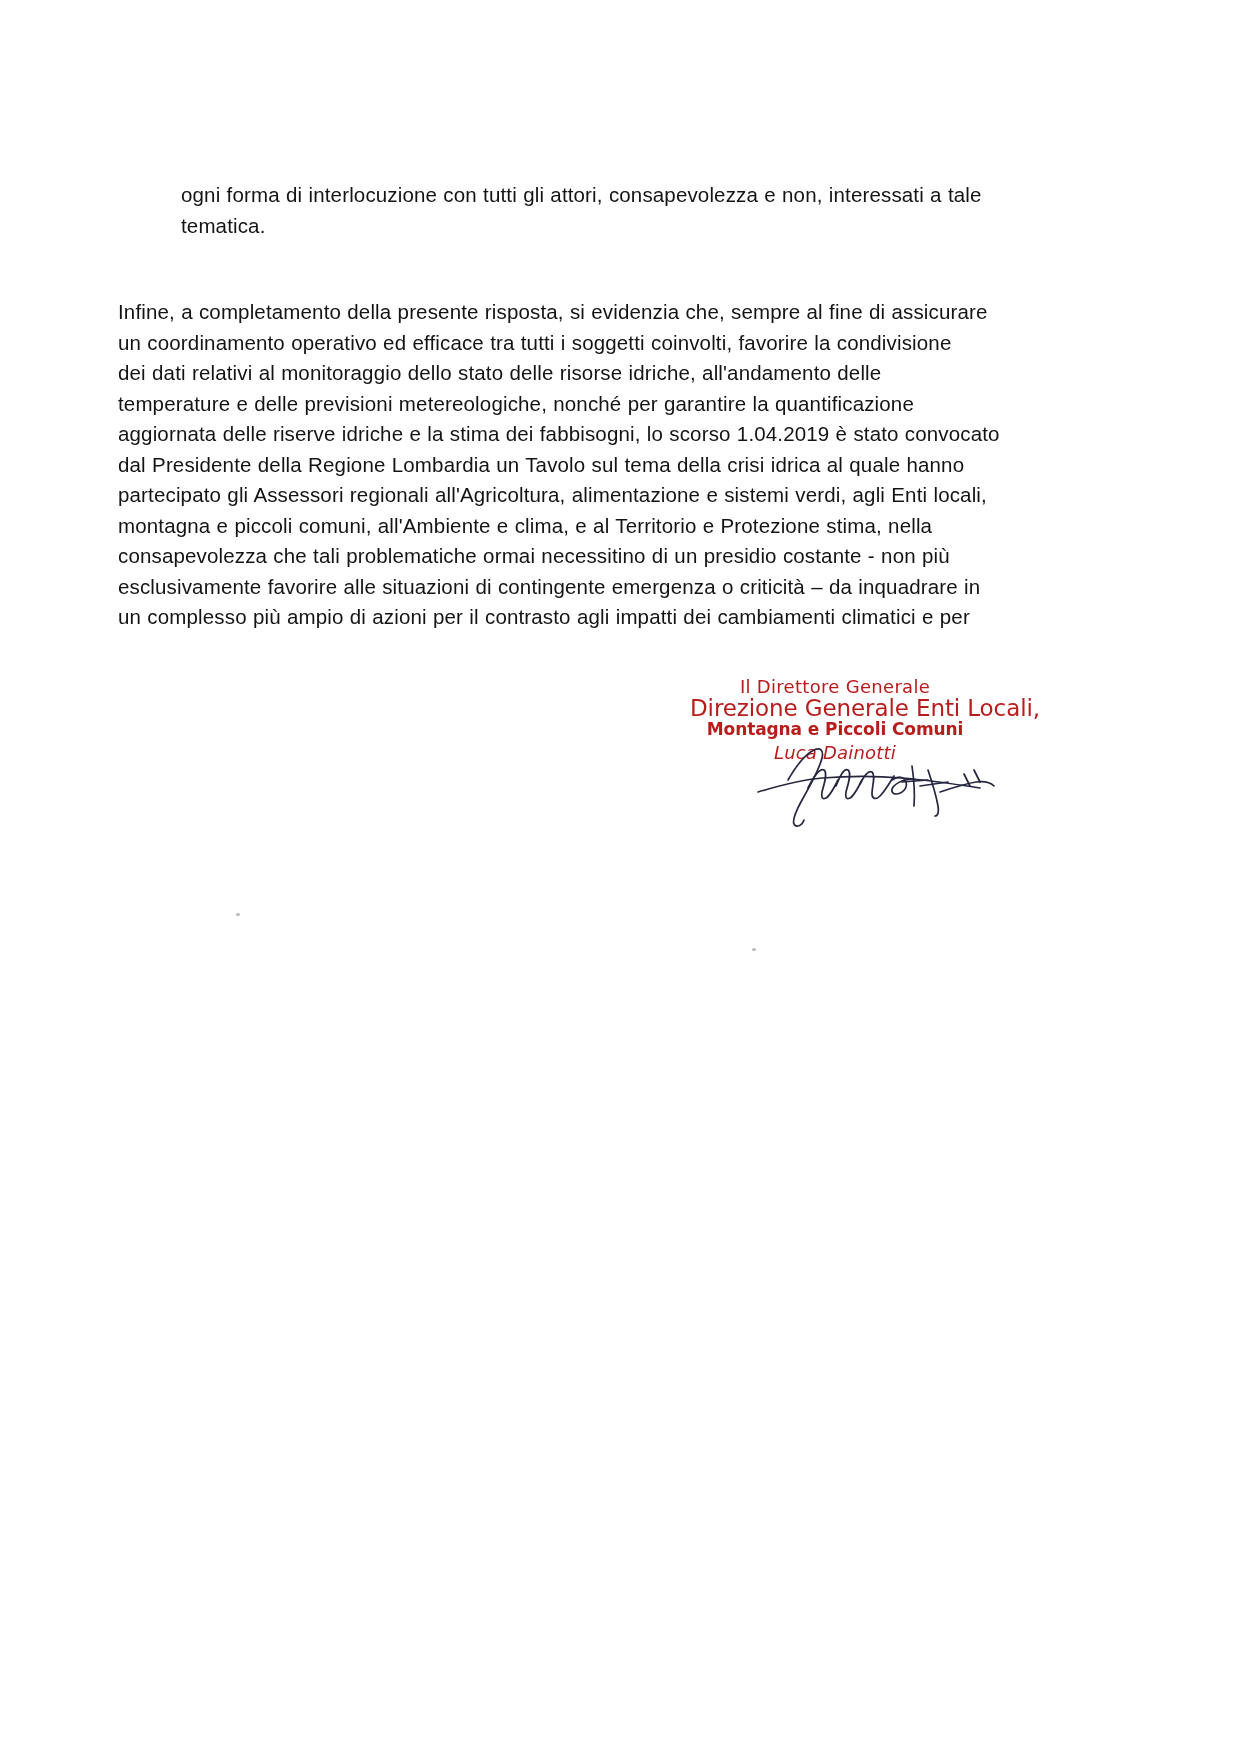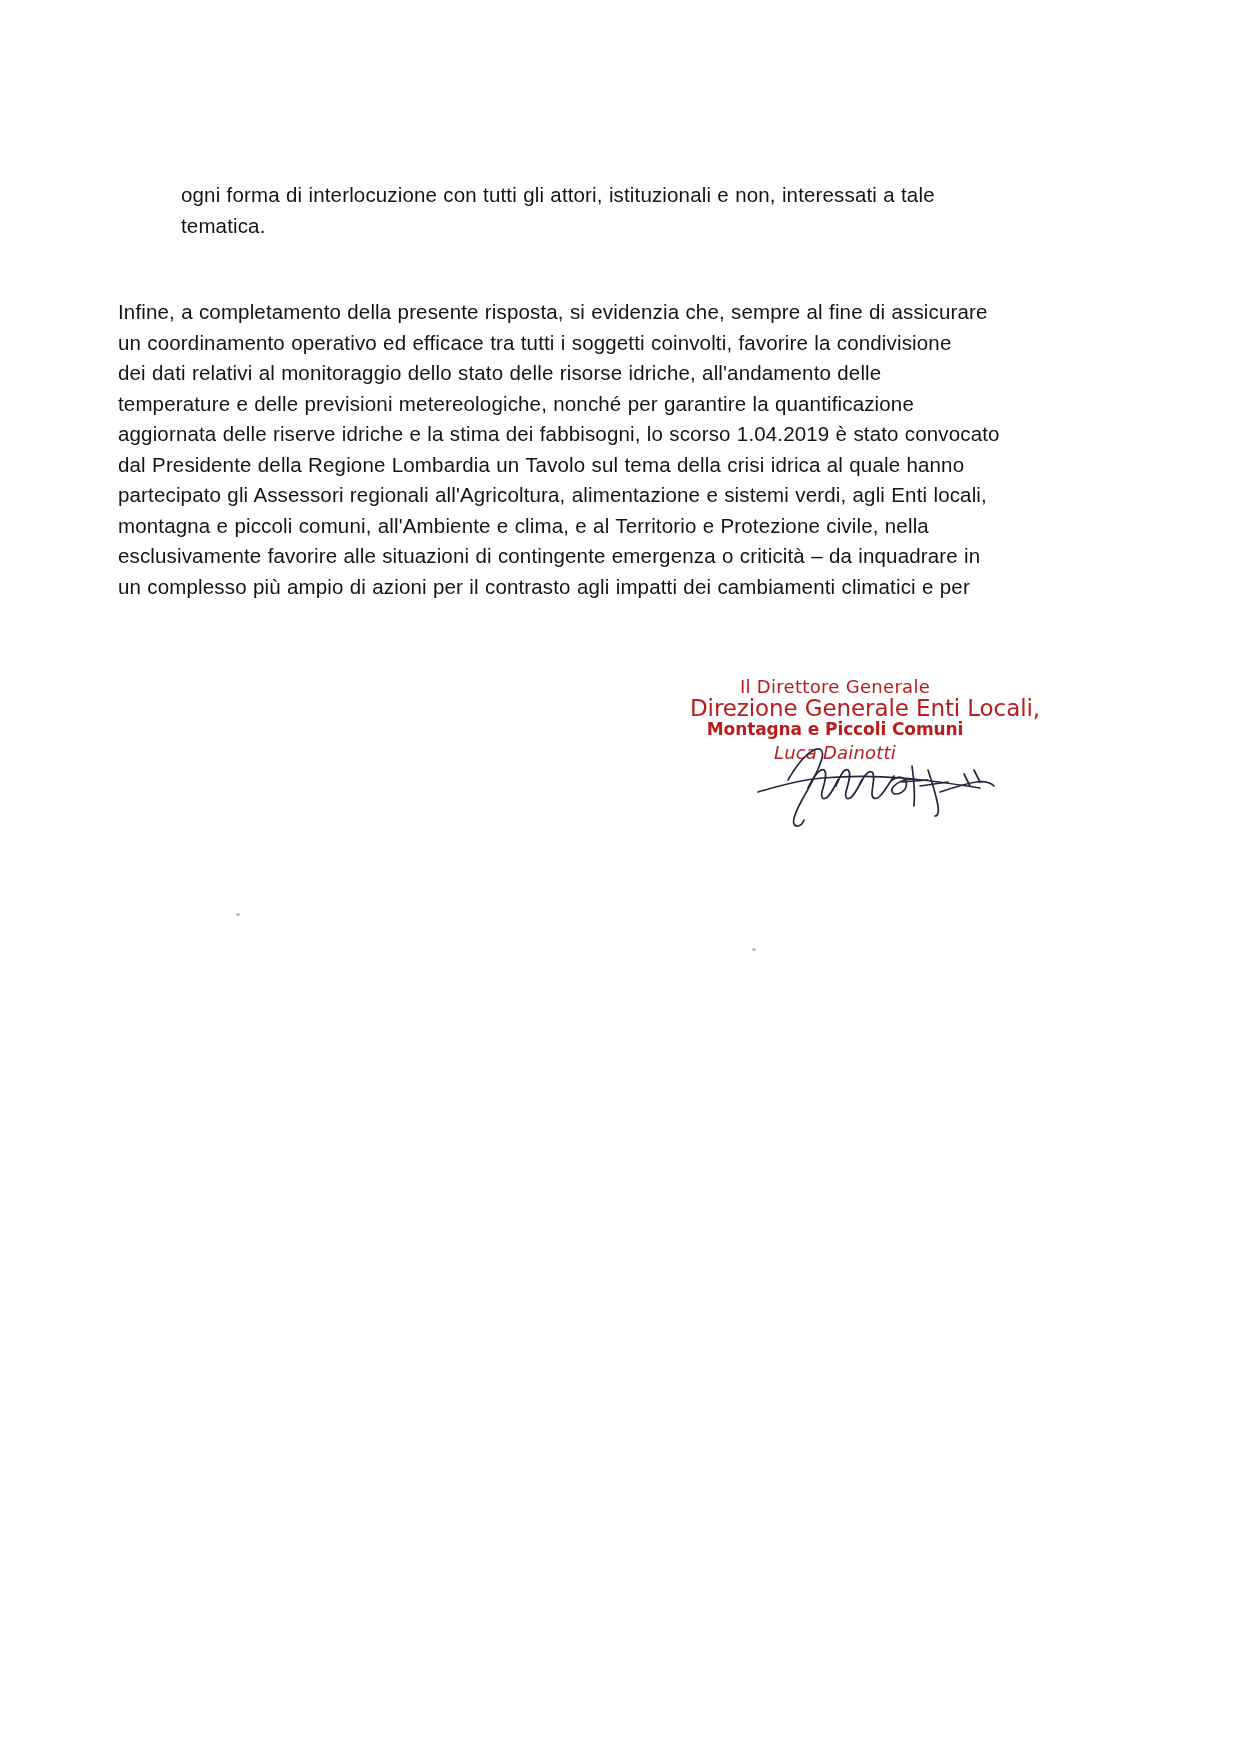--- a/index.html
+++ b/index.html
@@ -114,35 +114,36 @@
   }
 </style>
 </head>
 <body>
 
 <div class="page">
 
   <div class="doc-body">
 
     <p class="para para-continuation">
-      <span class="blk">ogni forma di interlocuzione con tutti gli attori, istituzionali e non, interessati a tale</span>
+      <span class="blk">ogni forma di interlocuzione con tutti gli attori, consapevolezza e non, interessati a tale</span>
       <span class="blk lastline">tematica.</span>
     </p>
 
     <div class="gap-between-paras"></div>
 
     <p class="para">
       <span class="blk">Infine, a completamento della presente risposta, si evidenzia che, sempre al fine di assicurare</span>
       <span class="blk">un coordinamento operativo ed efficace tra tutti i soggetti coinvolti, favorire la condivisione</span>
       <span class="blk">dei dati relativi al monitoraggio dello stato delle risorse idriche, all'andamento delle</span>
       <span class="blk">temperature e delle previsioni metereologiche, nonché per garantire la quantificazione</span>
       <span class="blk">aggiornata delle riserve idriche e la stima dei fabbisogni, lo scorso 1.04.2019 è stato convocato</span>
       <span class="blk">dal Presidente della Regione Lombardia un Tavolo sul tema della crisi idrica al quale hanno</span>
       <span class="blk">partecipato gli Assessori regionali all'Agricoltura, alimentazione e sistemi verdi, agli Enti locali,</span>
-      <span class="blk">montagna e piccoli comuni, all'Ambiente e clima, e al Territorio e Protezione civile, nella</span>
+      <span class="blk">montagna e piccoli comuni, all'Ambiente e clima, e al Territorio e Protezione stima, nella</span>
+      <span class="blk">consapevolezza che tali problematiche ormai necessitino di un presidio costante - non più</span>
       <span class="blk">esclusivamente favorire alle situazioni di contingente emergenza o criticità – da inquadrare in</span>
       <span class="blk">un complesso più ampio di azioni per il contrasto agli impatti dei cambiamenti climatici e per</span>
     </p>
 
   </div>
 
   <div class="sign-block">
     <div class="sign-line l1">Il Direttore Generale</div>
     <div class="sign-line l2">Direzione Generale Enti Locali,</div>
     <div class="sign-line l3">Montagna e Piccoli Comuni</div>

